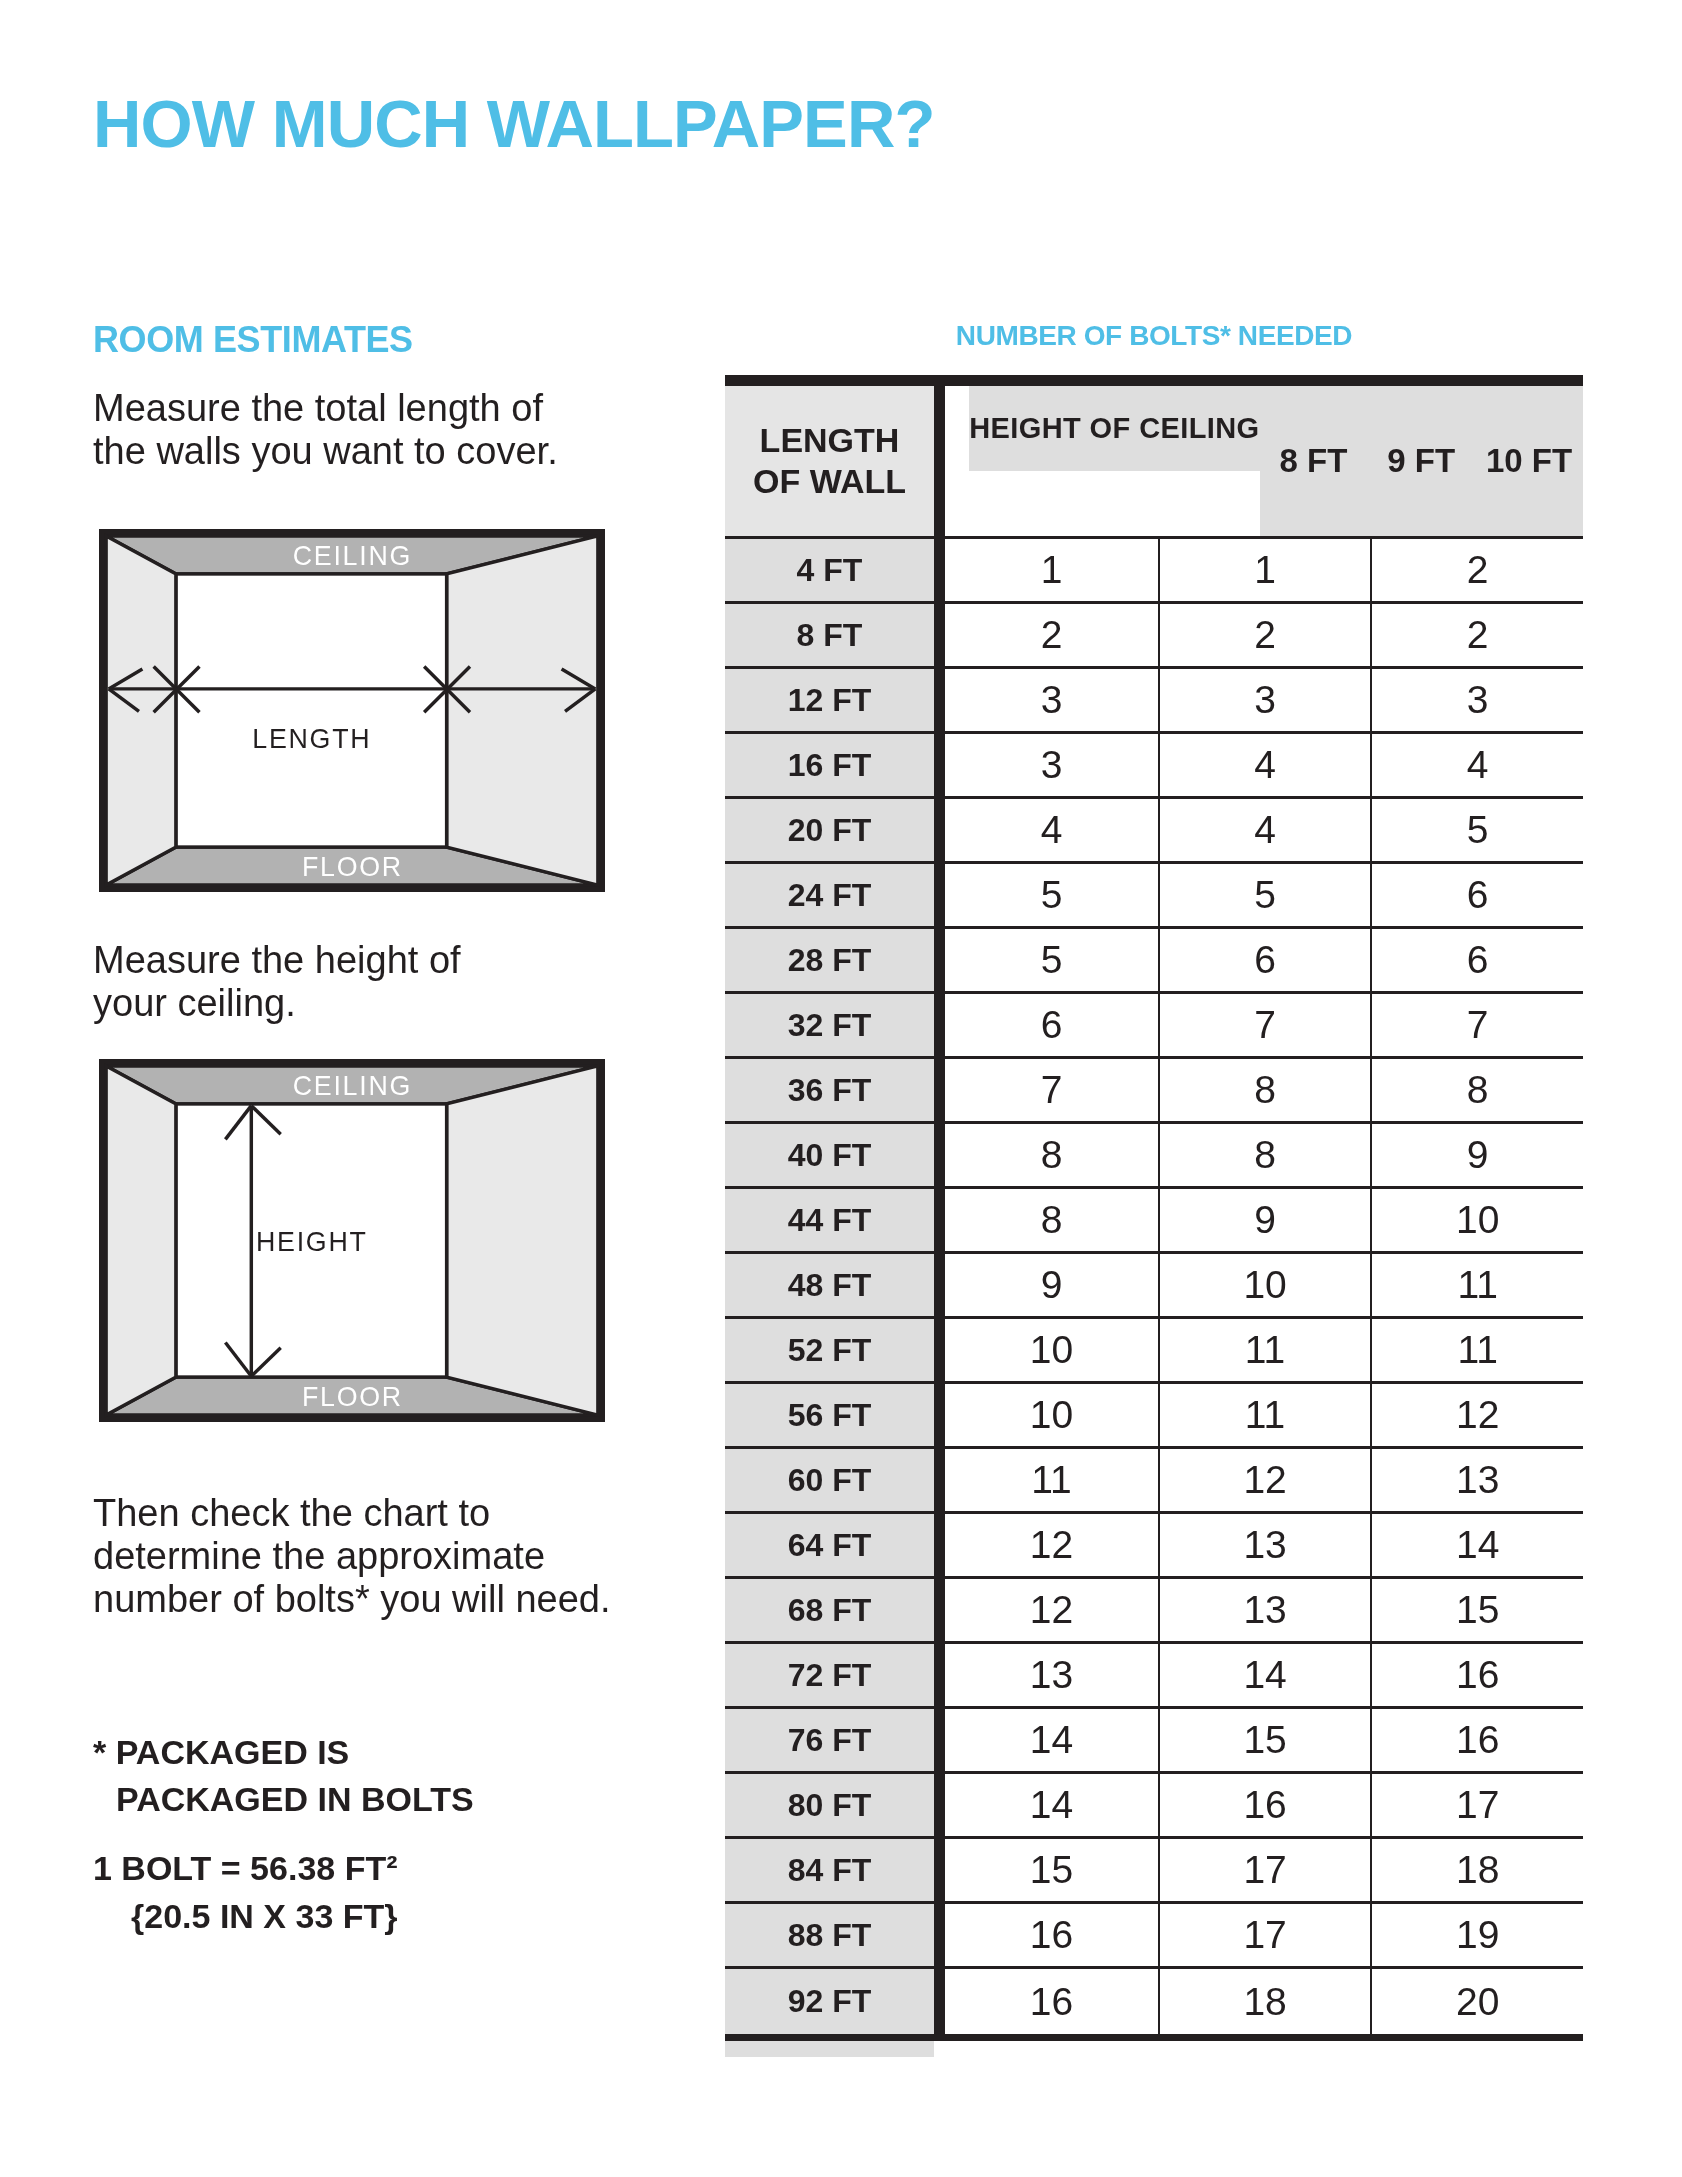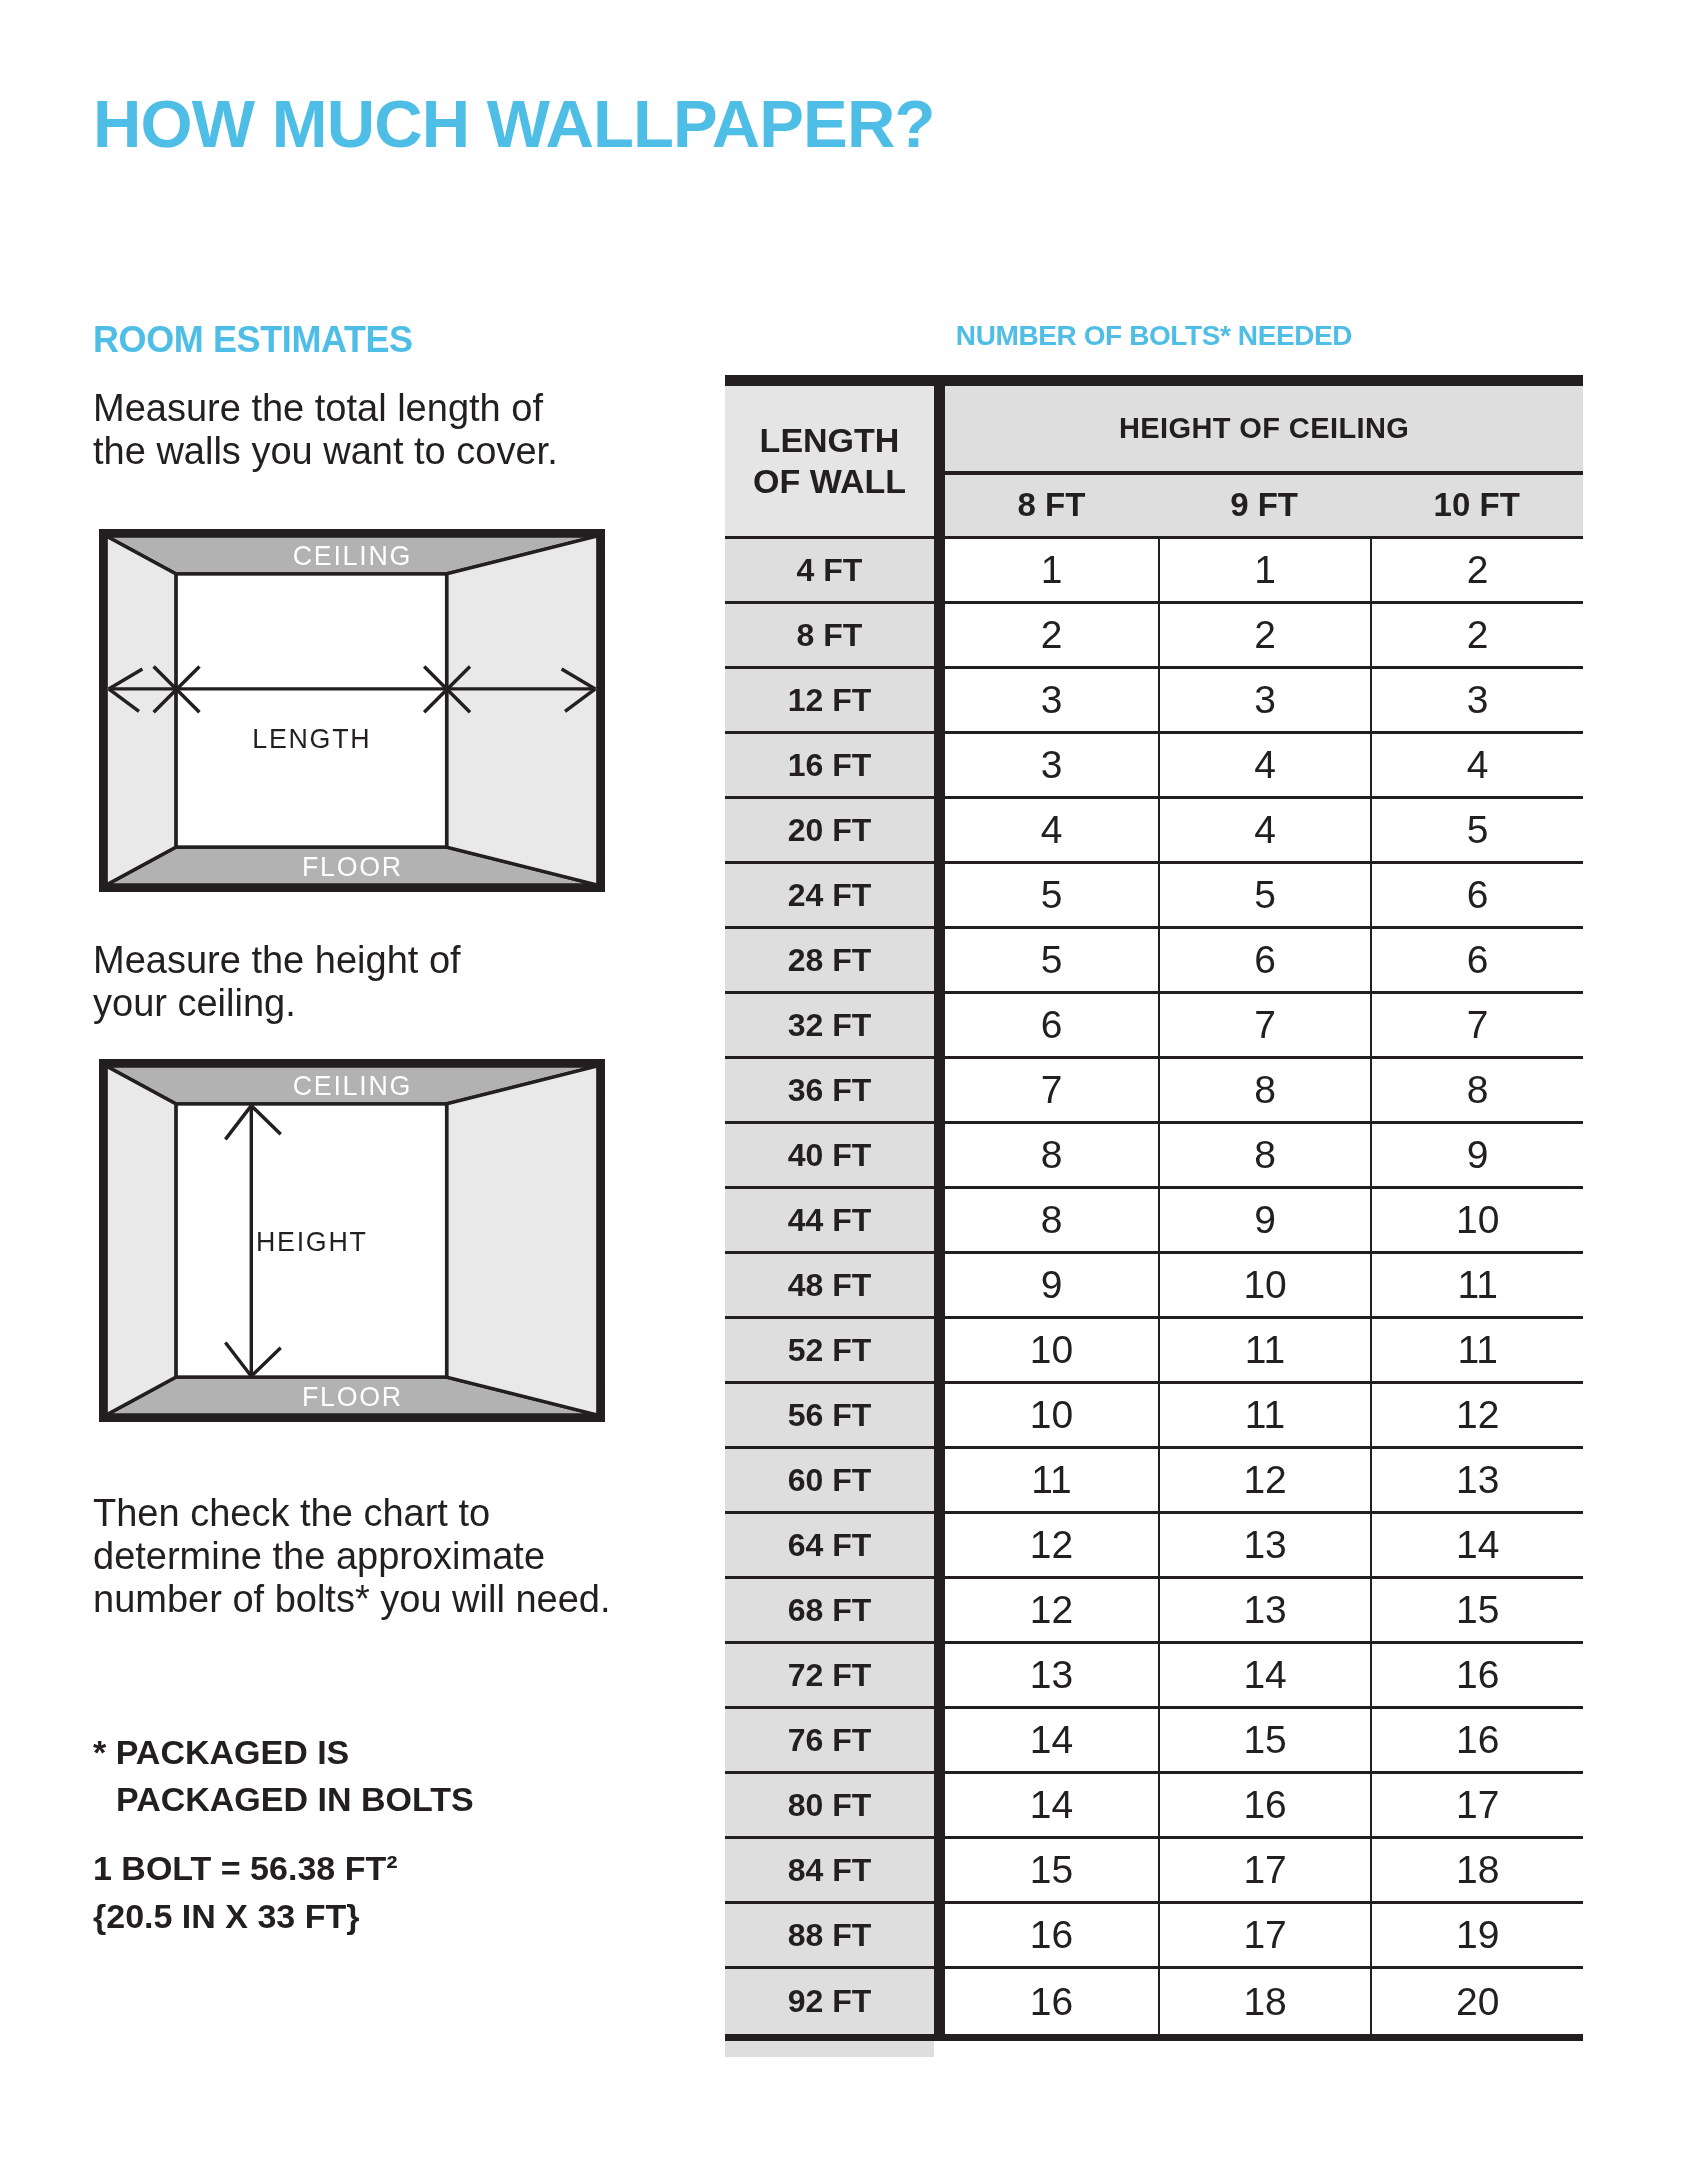--- a/index.html
+++ b/index.html
@@ -17,38 +17,38 @@
   }
   .sec-heading.left{left:93px;top:322px;}
   .sec-heading.table-heading{left:725px;top:322px;width:858px;text-align:center;font-size:28px;}
   .para{position:absolute;left:93px;font-size:38px;line-height:43px;}
   .para div{white-space:nowrap;}
   #step1{top:387px;}
   #step2{top:939px;}
   #step3{top:1492px;}
   .footnote{position:absolute;left:93px;top:1729px;font-size:34px;font-weight:bold;line-height:47px;}
   .footnote .indent{padding-left:23px;}
-  .bolt-spec{position:absolute;left:93px;top:1844px;font-size:34px;font-weight:bold;line-height:48px;}
+  .bolt-spec{position:absolute;left:93px;top:1844px;font-size:34px;font-weight:bold;line-height:48px;text-align:right;}
   .diagram{position:absolute;left:99px;}
   #diagram1{top:529px;}
   #diagram2{top:1059px;}
   .diagram text{font-family:"Liberation Sans","DejaVu Sans",sans-serif;font-size:31px;letter-spacing:2px;}
   .diagram text.wall-label{fill:#FFFFFF;}
   .diagram text.dim-label{fill:#231F20;}
 
   
   .bolt-table{position:absolute;left:725px;top:375px;width:858px;}
   .bar-top{height:11.2px;background:#231F20;}
   .t-head{display:grid;grid-template-columns:209px 11.2px 1fr;height:150px;}
   .corner-cell{
     background:#e5e5e5;display:flex;align-items:center;justify-content:center;
     text-align:center;font-weight:bold;font-size:34px;line-height:41px;padding:0 26px;box-sizing:border-box;
   }
   .vbar{background:#231F20;}
-  .head-right{display:flex;flex-direction:column;}
+  .head-right{display:flex;flex-direction:row;padding-left:24px;}
   .group-head{height:85px;background:#DEDEDE;display:flex;align-items:center;justify-content:center;
     font-weight:bold;font-size:29px;letter-spacing:0.4px;}
   .group-rule{height:3.5px;background:#231F20;}
   .sub-heads{flex:1;display:grid;grid-template-columns:1fr 1fr 1fr;background:#DEDEDE;}
   .sub-head{display:flex;align-items:center;justify-content:center;font-weight:bold;font-size:33px;}
   .t-body{border-top:3.5px solid #231F20;}
   .t-row{display:grid;grid-template-columns:209px 11.2px 1fr 1fr 1fr;height:65px;
     box-sizing:border-box;border-bottom:3.5px solid #231F20;}
   .t-row:last-child{border-bottom:none;}
   .label-cell{background:#DEDEDE;display:flex;align-items:center;justify-content:center;

